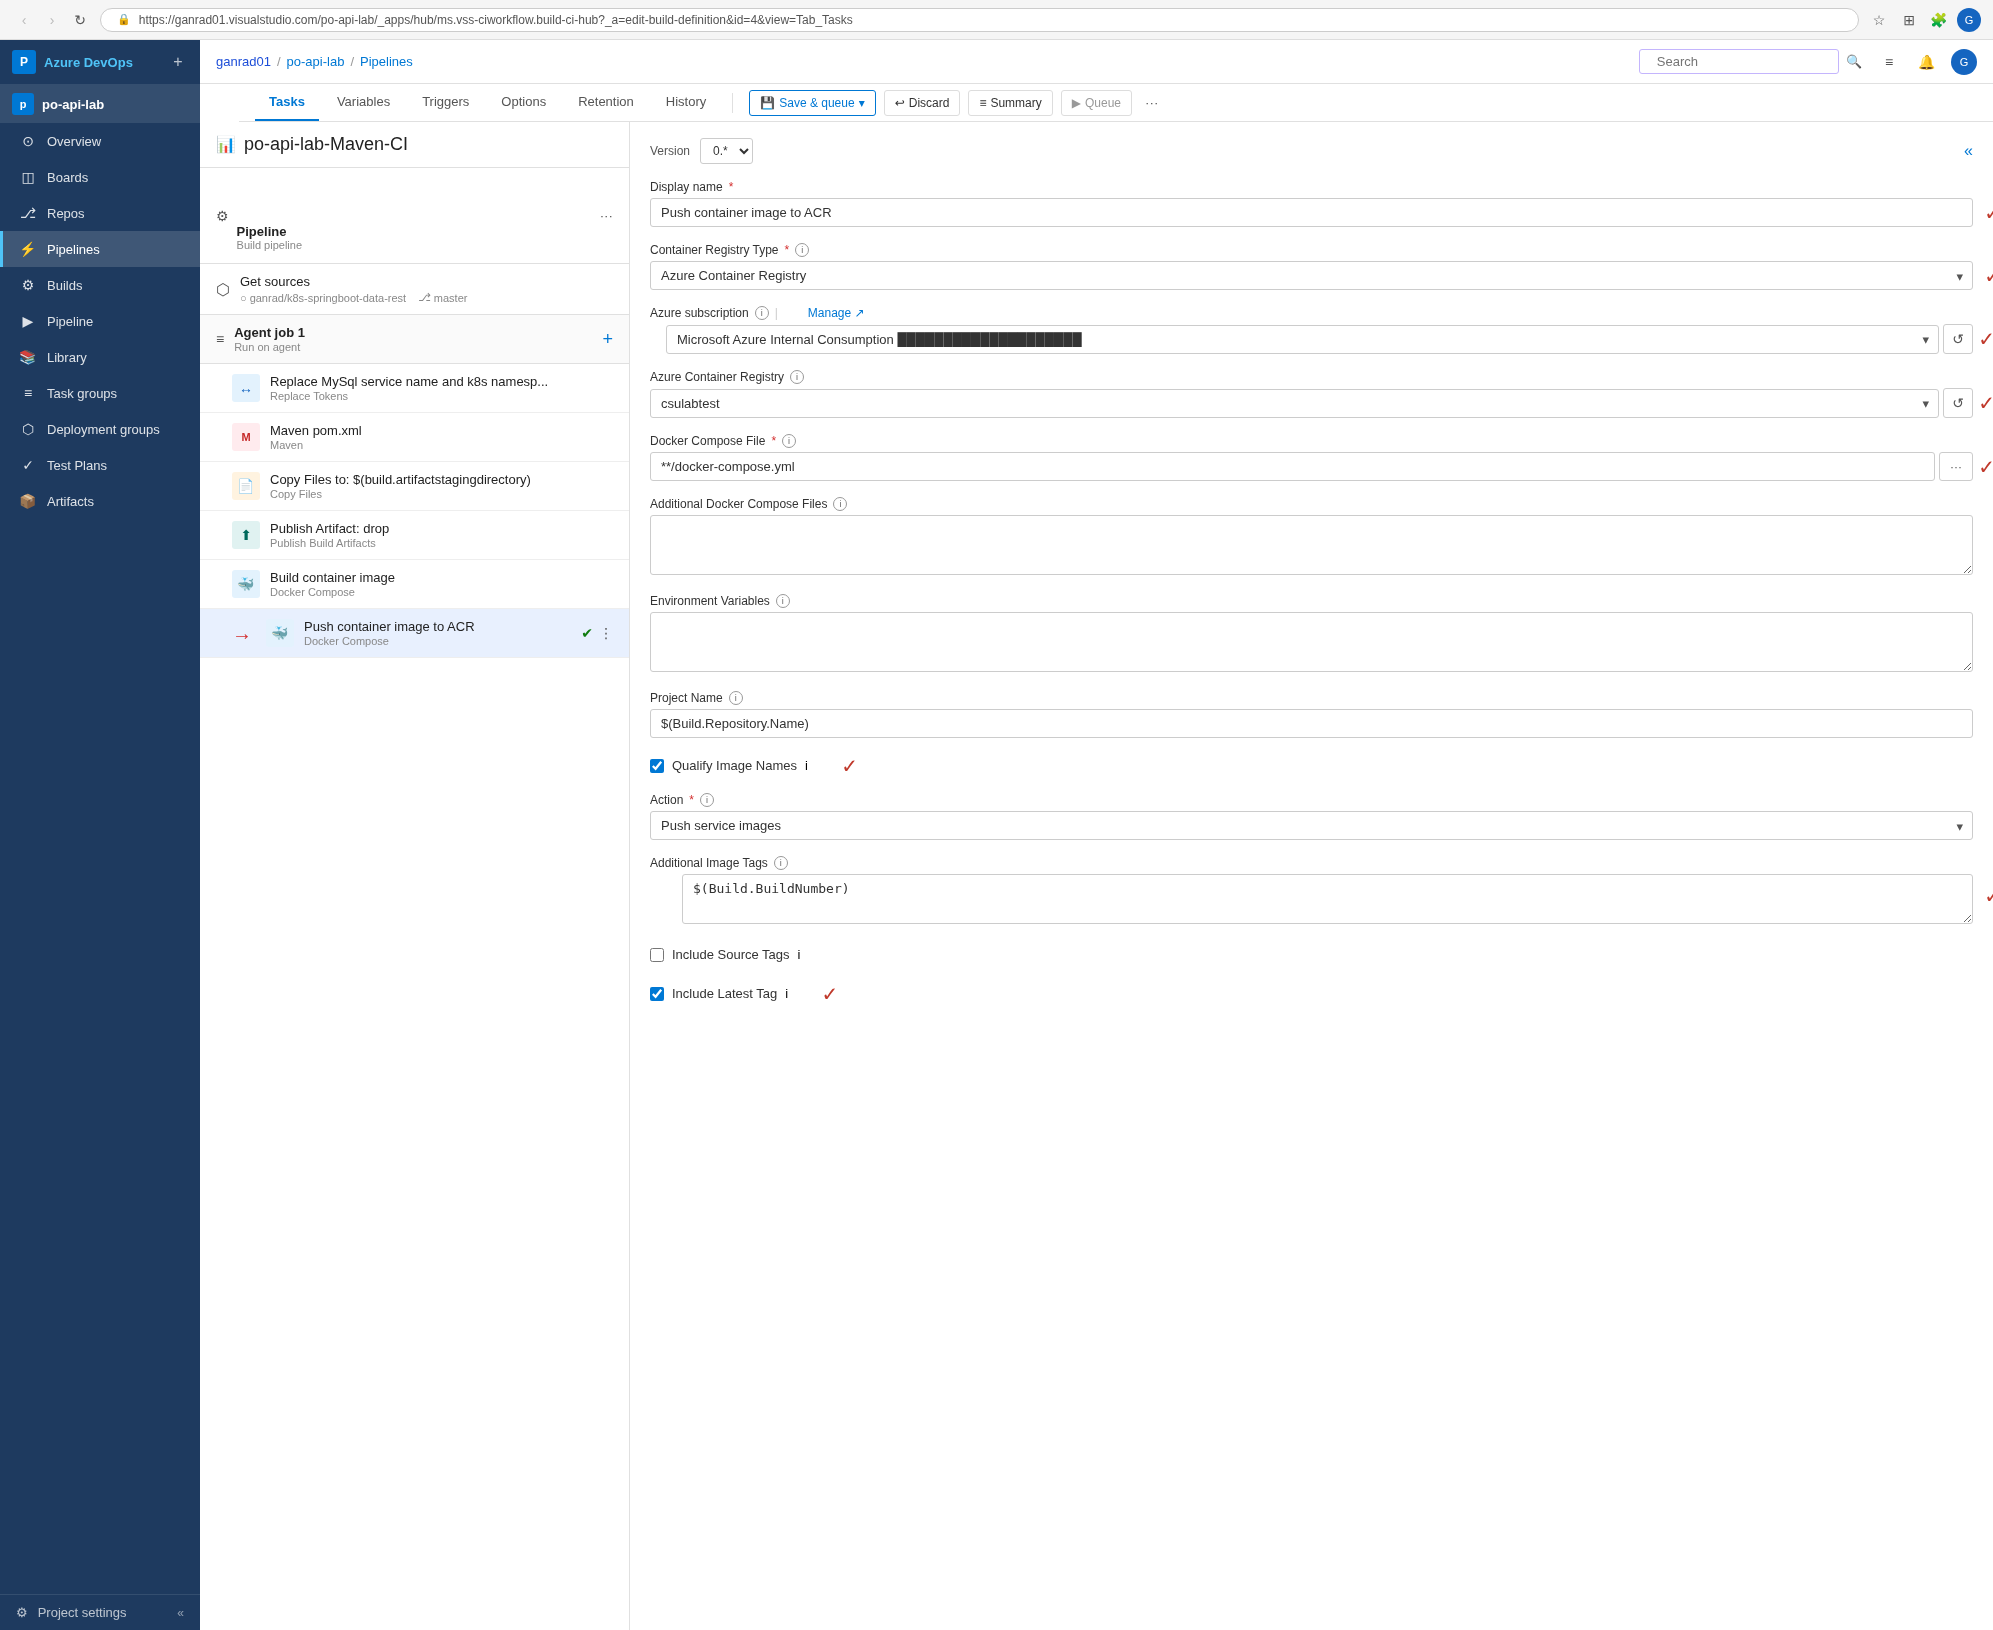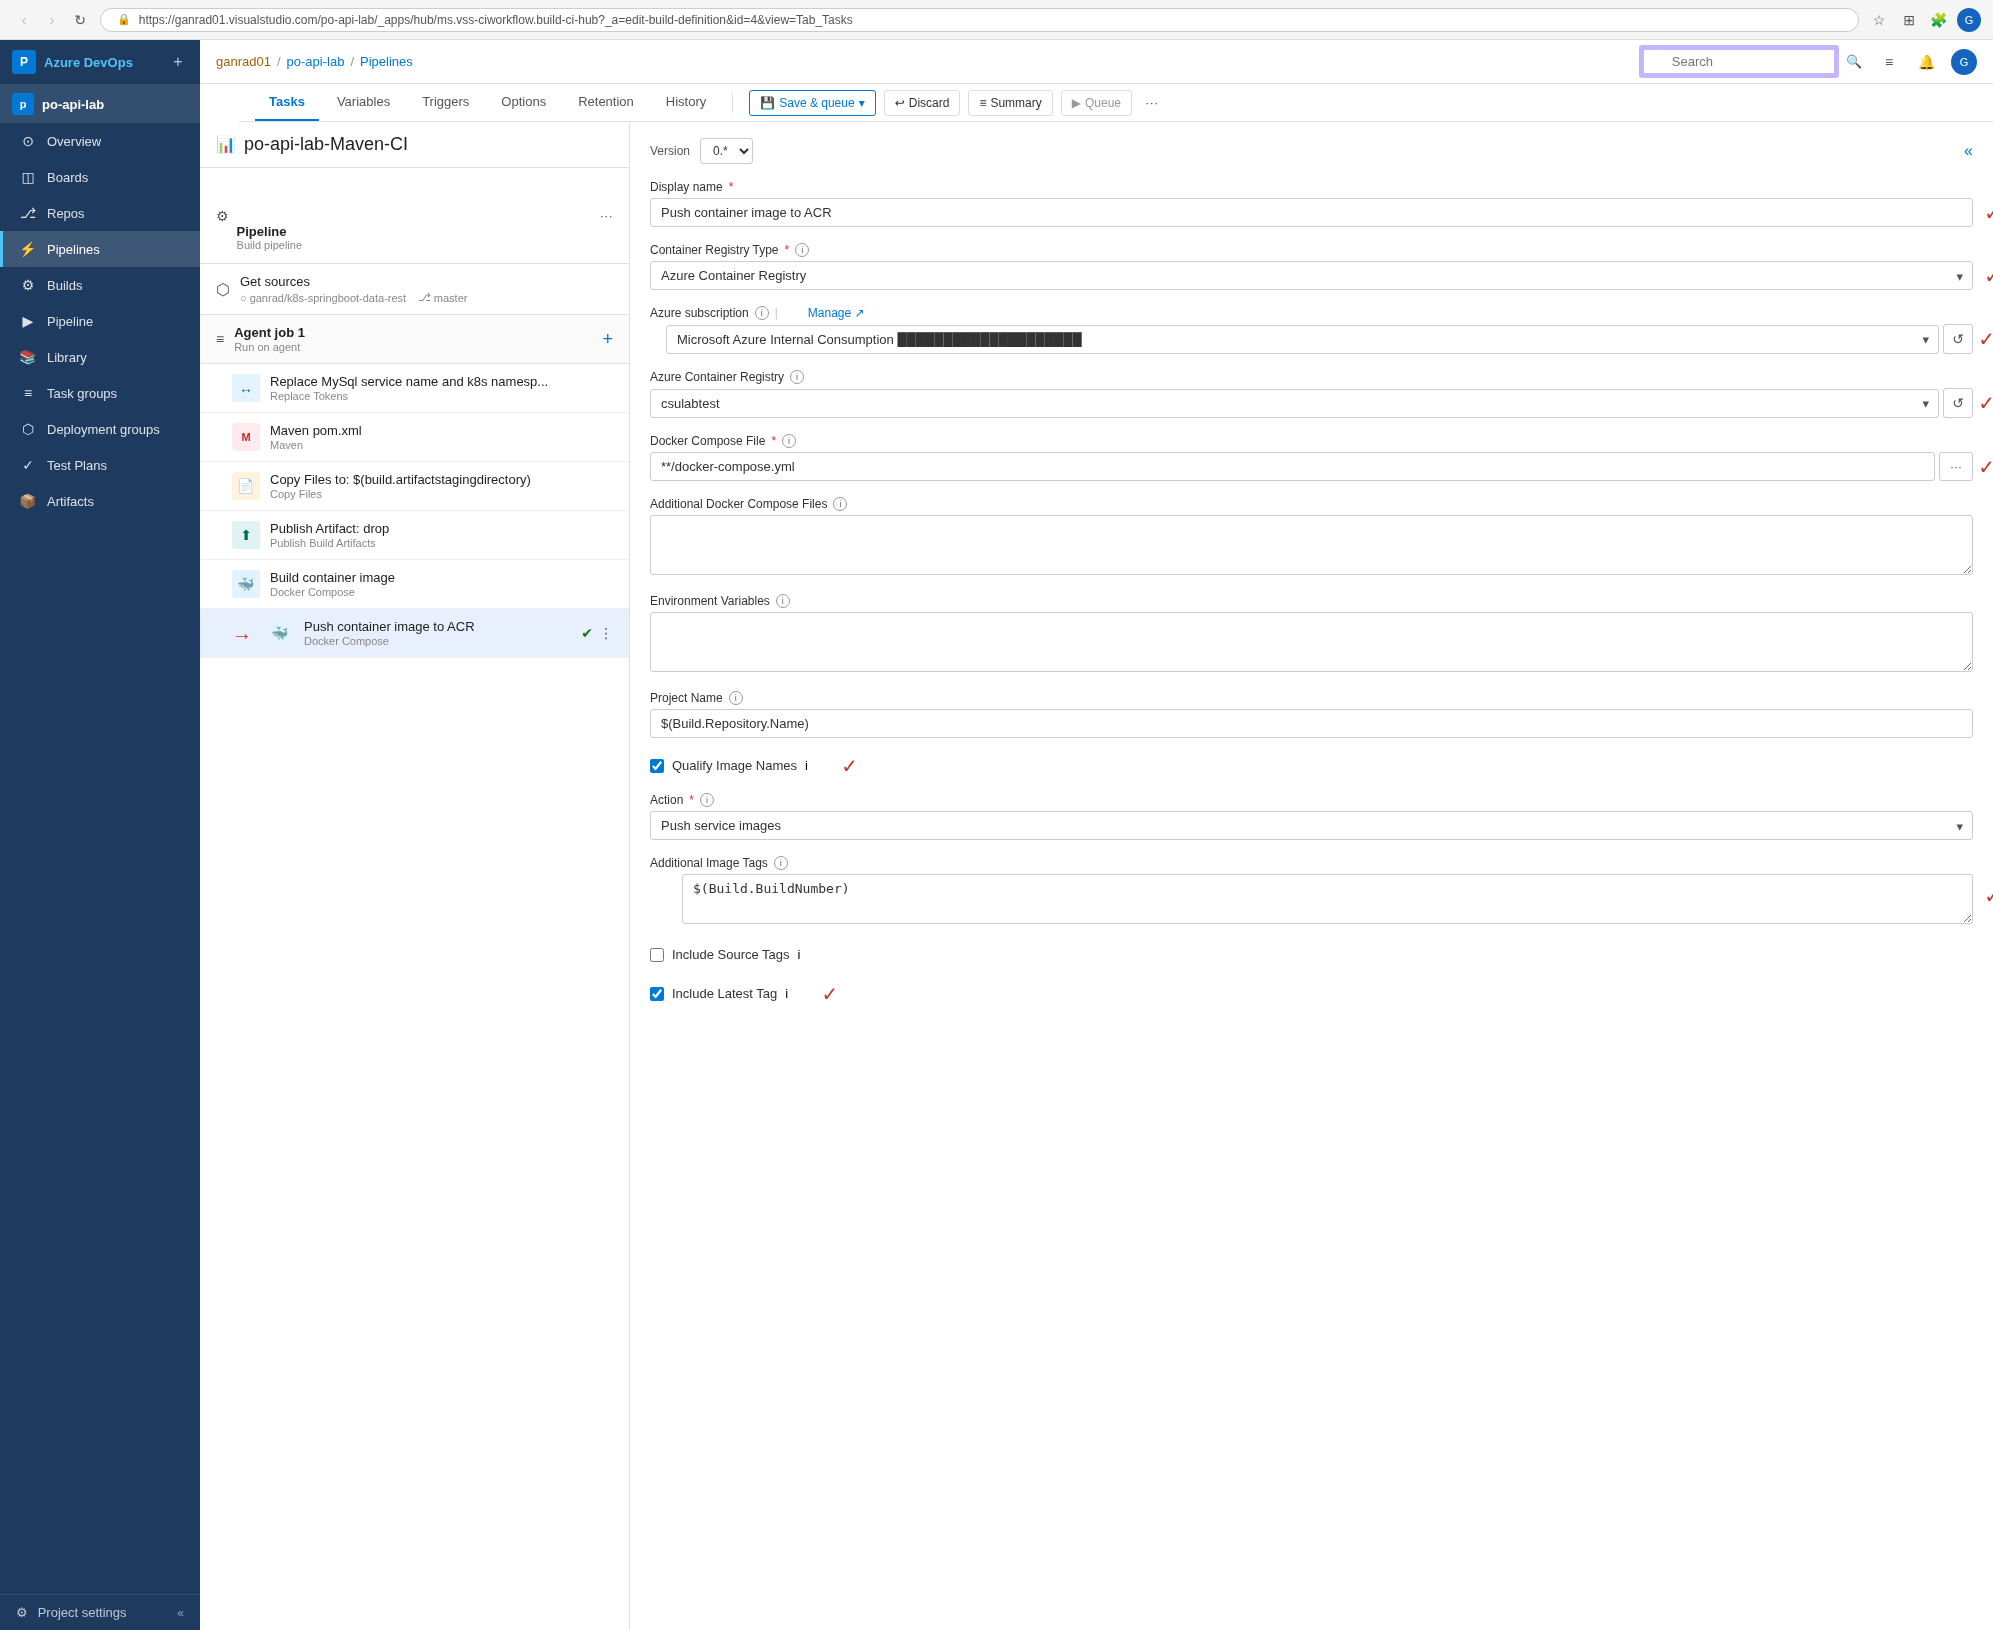--- a/index.html
+++ b/index.html
@@ -154,22 +154,22 @@
       font-size: 13px;
     }
     .top-bar-breadcrumb .sep { color: #999; }
     .top-bar-search {
       margin-left: auto;
       display: flex;
       align-items: center;
       gap: 8px;
     }
     .search-box {
-      border: 5px solid #c4b5fd;
-      padding: 4px 28px;
+      border: 1px solid #c4b5fd;
+      padding: 4px 17px;
       border-radius: 3px;
       font-size: 13px;
       color: #999;
       width: 200px;
     }
     .top-bar-icons { display: flex; gap: 10px; align-items: center; }
     .top-bar-icon-btn {
       width: 28px; height: 28px; background: none; border: none; cursor: pointer;
       display: flex; align-items: center; justify-content: center;
       color: #555; font-size: 14px;
@@ -587,21 +587,21 @@
       <span class="nav-icon">⚙</span>
       <span>Project settings</span>
       <span style="margin-left:auto;color:rgba(255,255,255,0.5);font-size:12px;">«</span>
     </div>
   </div>
 
   <div class="main-area">
 
     <div class="top-bar">
       <div class="top-bar-breadcrumb">
-        <span style="color:#a16207;cursor:pointer;">ganrad01</span>
+        <span style="color:#1d4ed8;cursor:pointer;">ganrad01</span>
         <span class="sep">/</span>
         <span style="color:#0078d4;cursor:pointer;">po-api-lab</span>
         <span class="sep">/</span>
         <span style="color:#0078d4;cursor:pointer;">Pipelines</span>
       </div>
       <div class="top-bar-search">
         <input class="search-box" type="text" placeholder="Search" style="">
         <span>🔍</span>
       </div>
       <div class="top-bar-icons">

